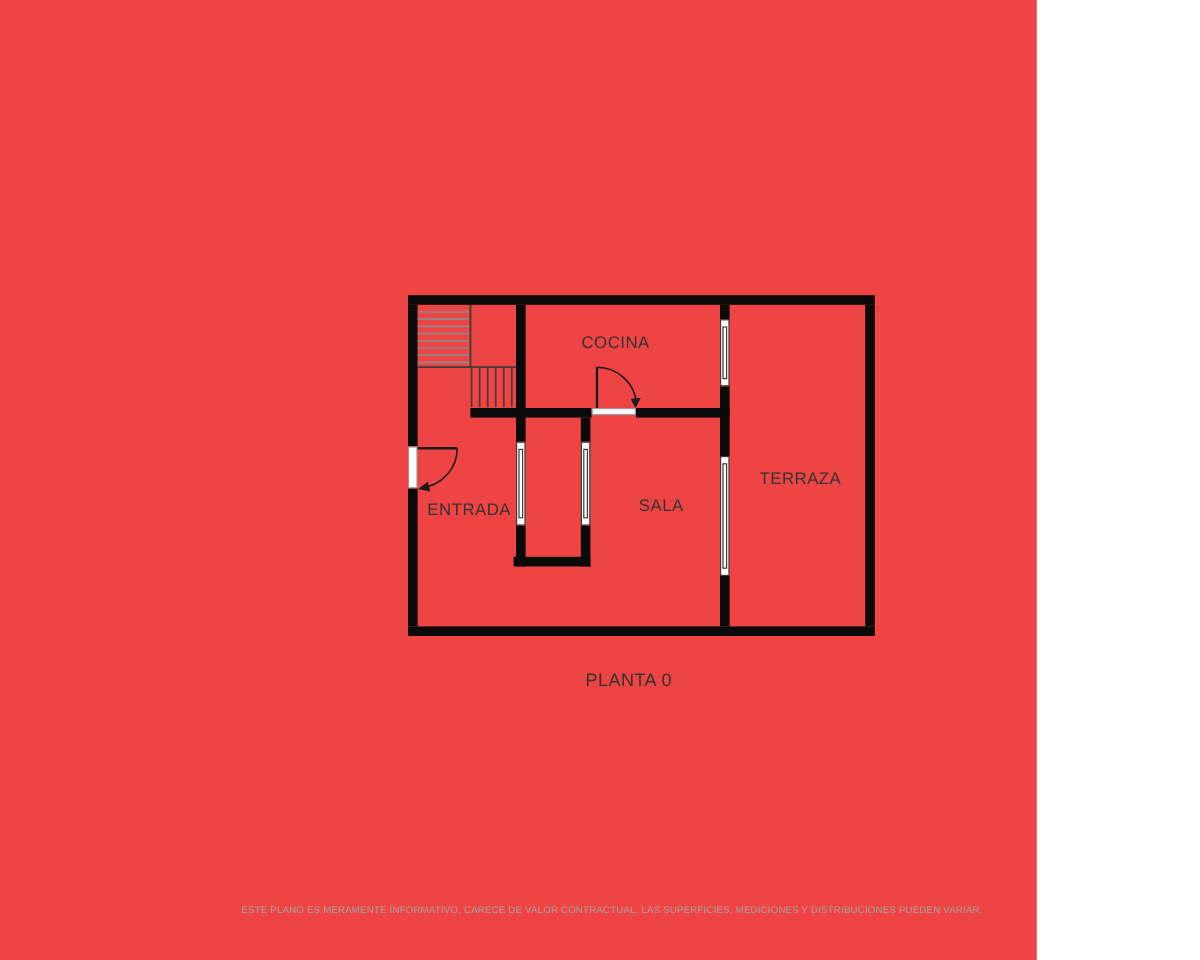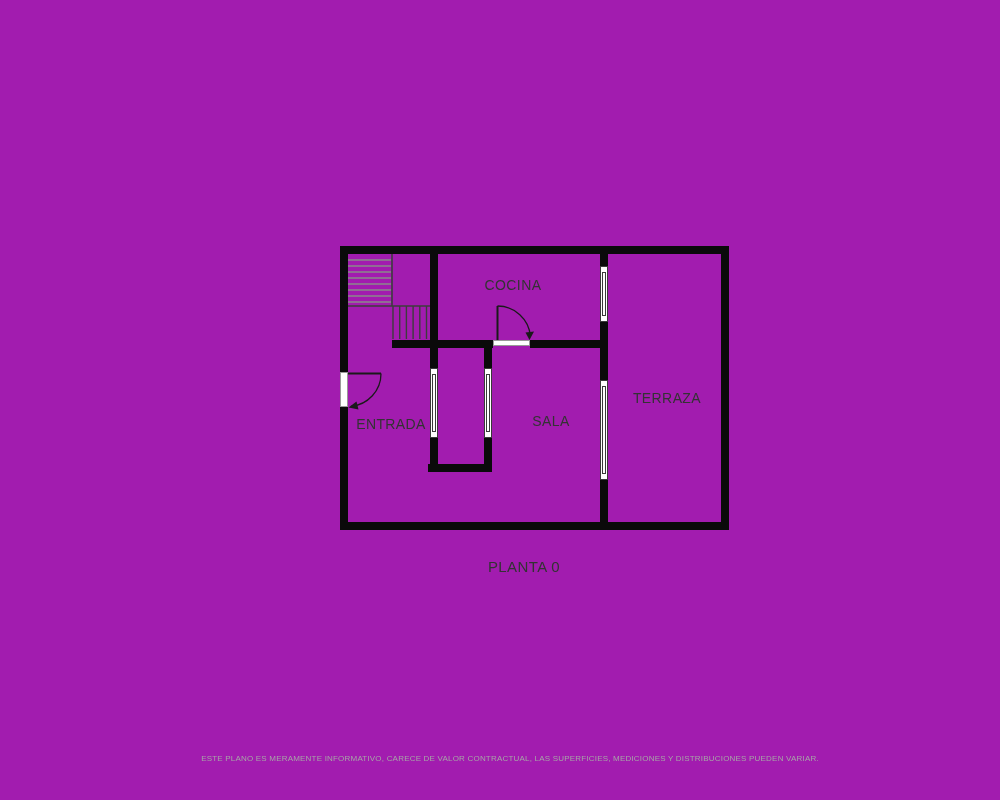--- a/index.html
+++ b/index.html
@@ -3,23 +3,23 @@
 <meta charset="utf-8">
 <style>
   html, body {
     margin: 0;
     padding: 0;
     background: #ffffff;
     font-family: "Liberation Sans", sans-serif;
   }
   #canvas {
     position: relative;
-    width: 1000px;
+    width: 864px;
     height: 800px;
-    background: #a21caf;
+    background: #ef4444;
     overflow: hidden;
   }
   svg { display: block; }
   text {
     font-family: "Liberation Sans", sans-serif;
     fill: #333333;
   }
   .room-label {
     font-size: 14px;
     letter-spacing: 0.4px;

